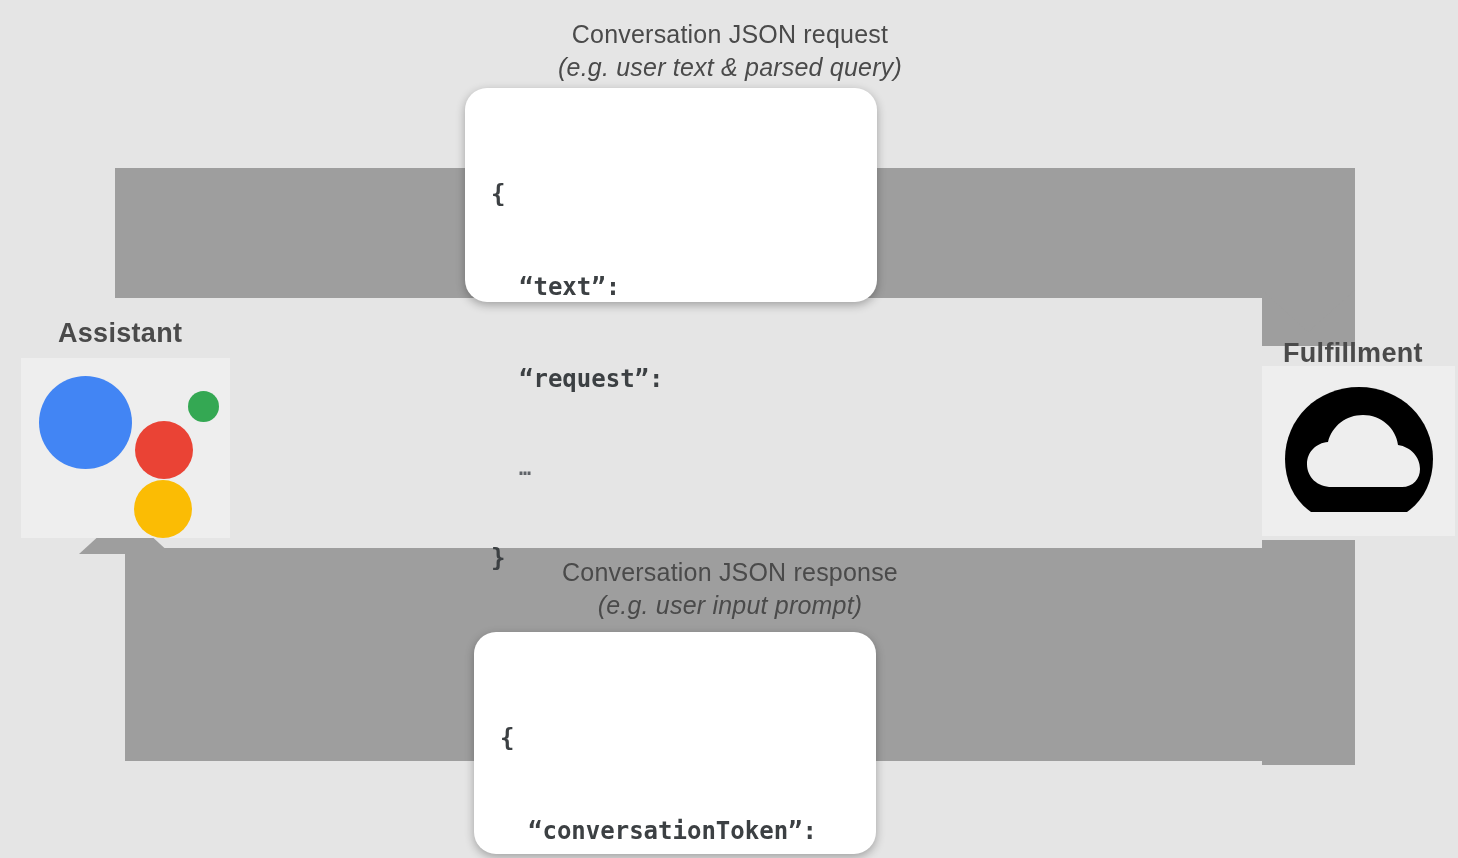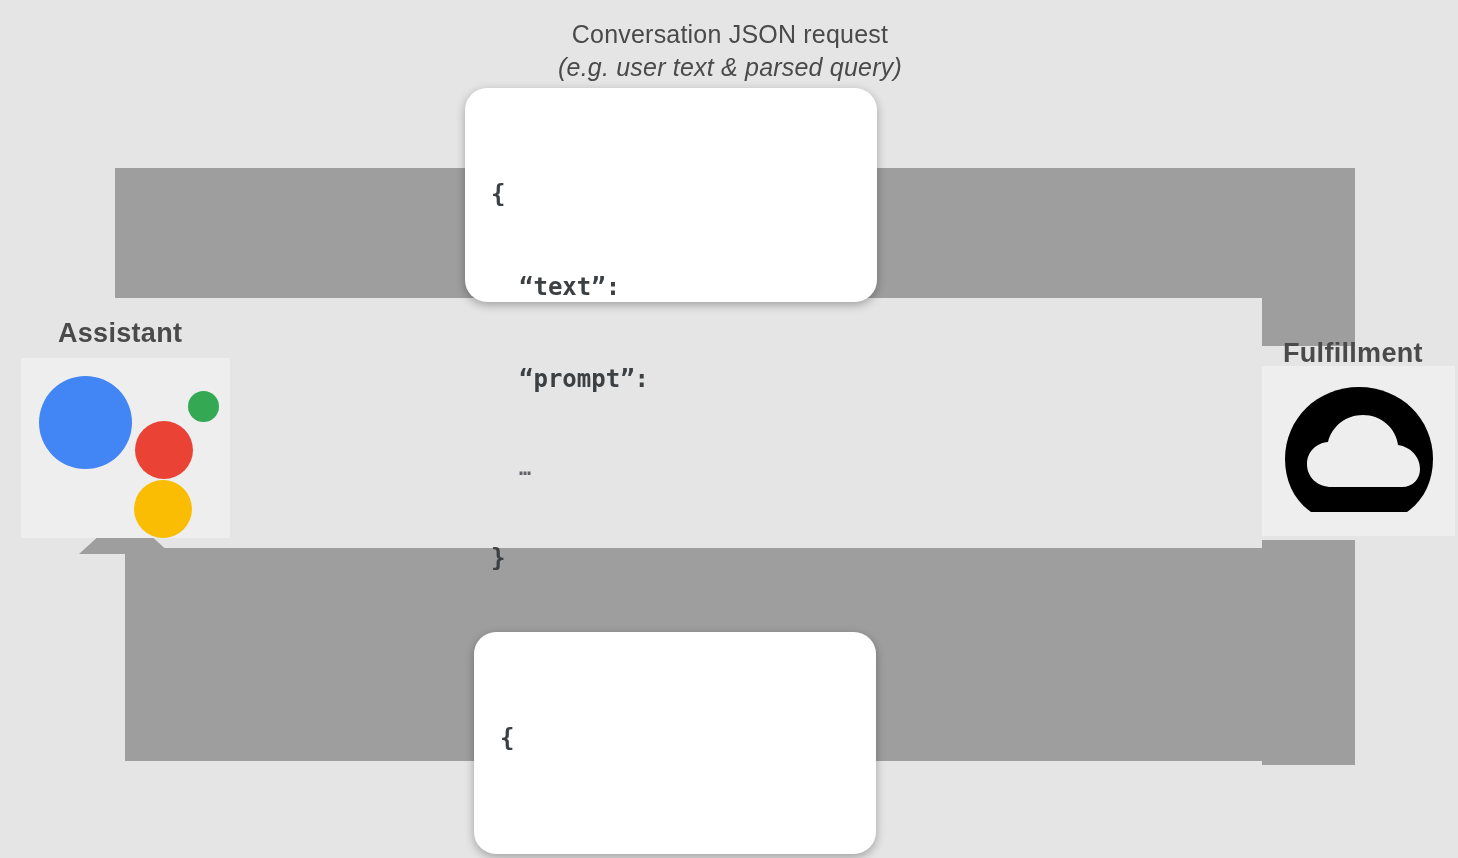--- a/index.html
+++ b/index.html
@@ -134,35 +134,40 @@
 
   <div class="arrow-band" id="bottom-arrow-h"></div>
   <div class="arrow-band" id="bottom-arrow-v"></div>
   <div id="bottom-arrowhead"></div>
 
   <div class="flow-label" id="label-request">
     <span class="line1">Conversation JSON request</span>
     <span class="line2">(e.g. user text &amp; parsed query)</span>
   </div>
 
+  <div class="flow-label" id="label-response">
+    <span class="line1">Conversation JSON response</span>
+    <span class="line2">(e.g. user input prompt)</span>
+  </div>
 
   <div class="endpoint-caption" id="caption-assistant">Assistant</div>
 
   <div class="endpoint-caption" id="caption-fulfillment">Fulfillment</div>
 
   <div class="json-card" id="json-request">
     <span class="brace">{</span>
     <span class="ind">“text”:</span>
-    <span class="ind">“prompt”:</span>
+    <span class="ind">“request”:</span>
     <span class="dots">…</span>
     <span class="brace">}</span>
   </div>
 
   <div class="json-card" id="json-response">
     <span class="brace">{</span>
+    <span class="ind">“conversationToken”:</span>
     
     
     
   </div>
 
   <div id="assistant-logo">
     <span class="dot dot-blue"></span>
     <span class="dot dot-red"></span>
     <span class="dot dot-green"></span>
     <span class="dot dot-yellow"></span>

